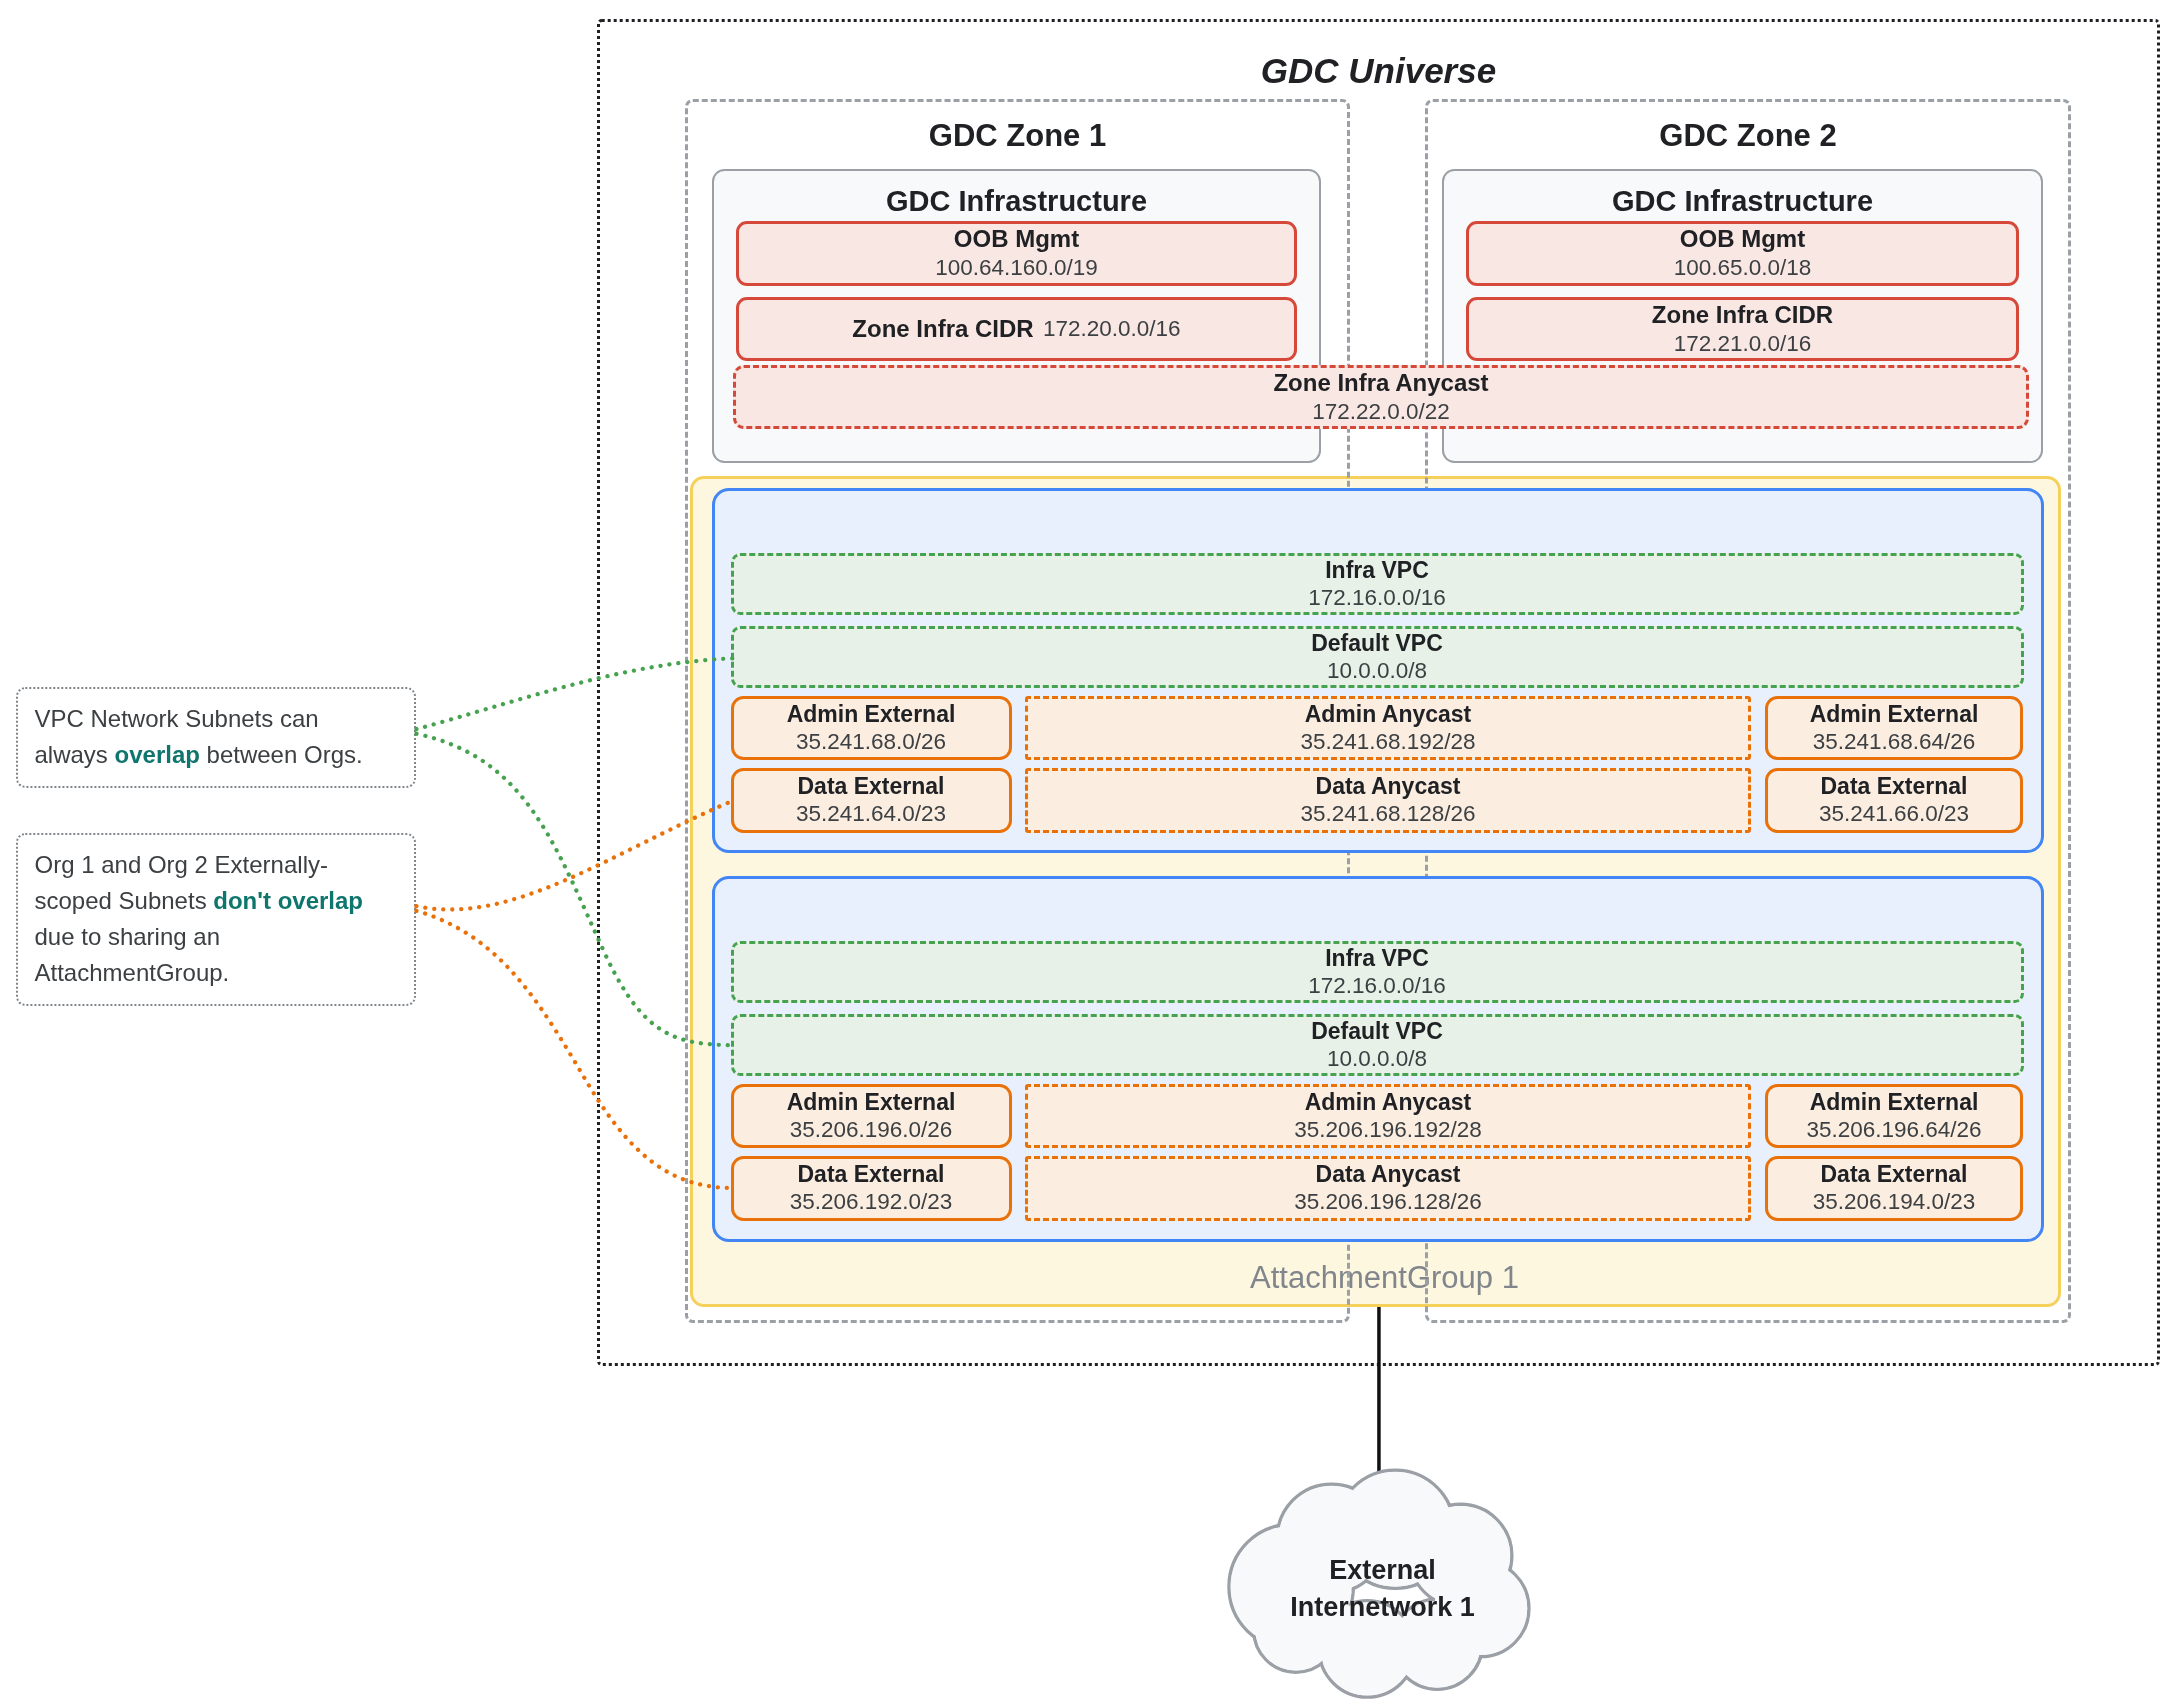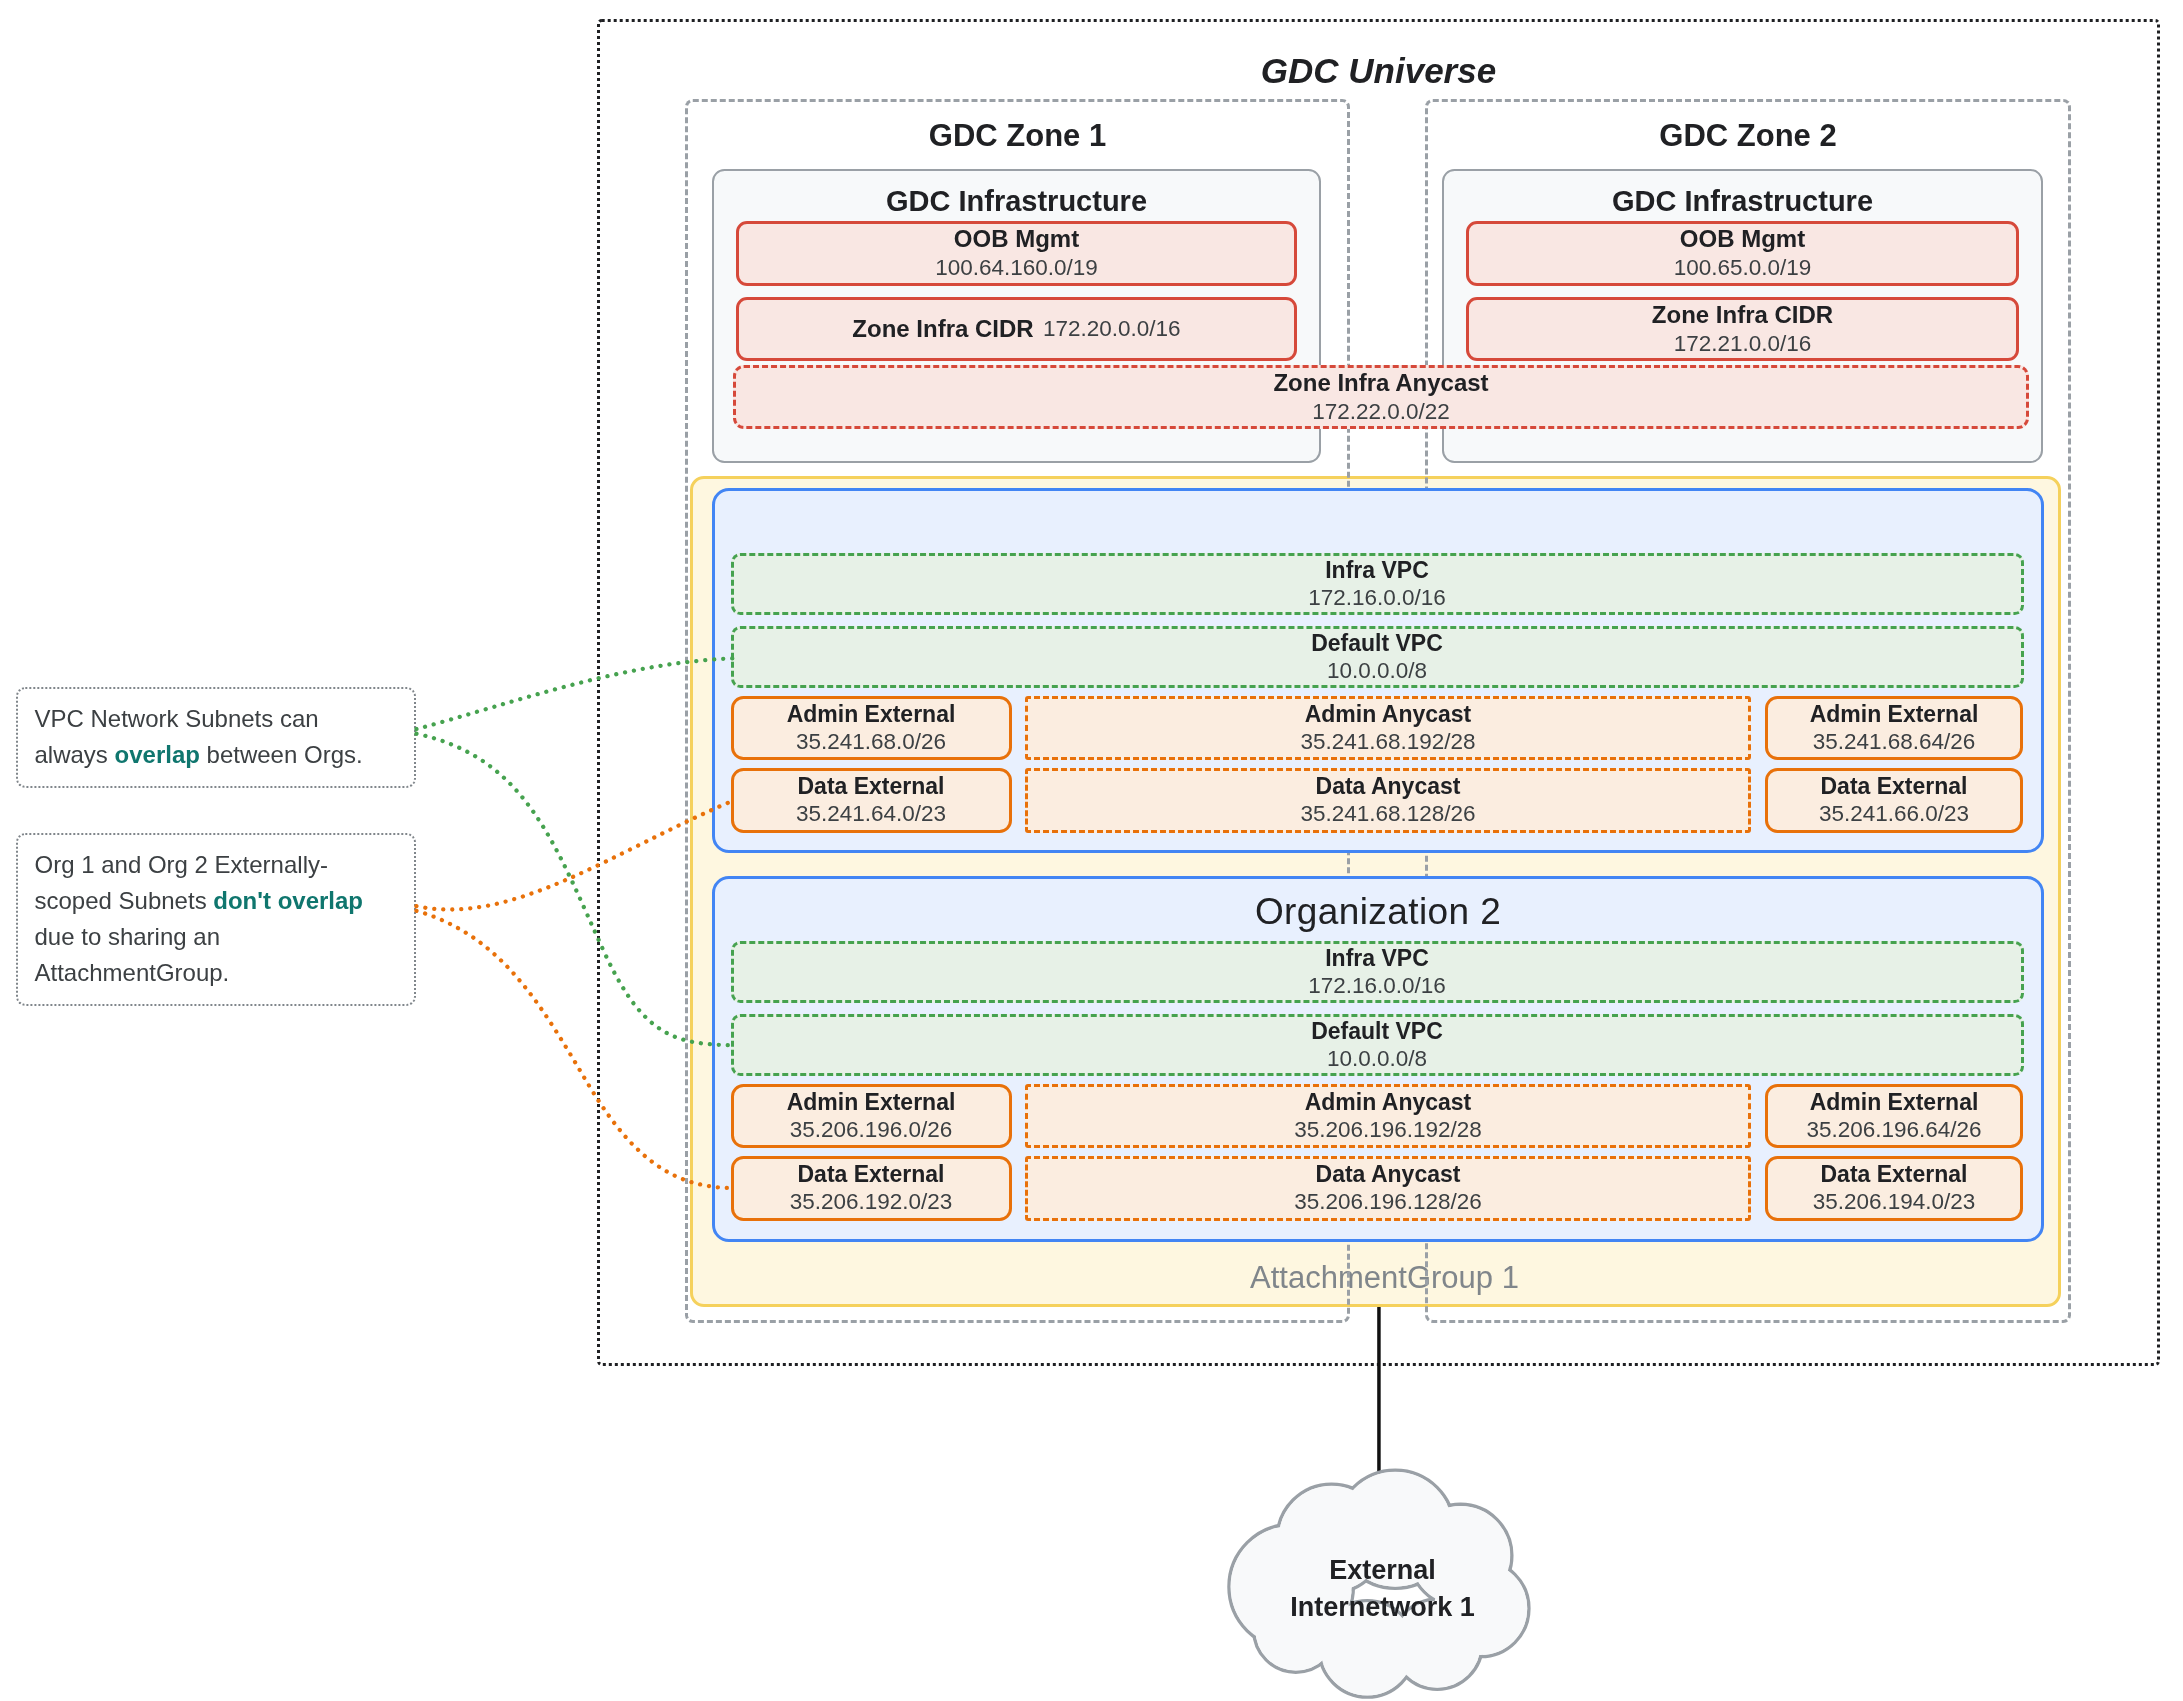--- a/index.html
+++ b/index.html
@@ -130,21 +130,21 @@
     <div class="abs red-box center-row" style="left:22px; top:126px; width:561px; height:64px;">
       <span class="lbl-lg">Zone Infra CIDR</span>
       <span class="cidr" style="margin-left:9.3px;">172.20.0.0/16</span>
     </div>
   </div>
 
   <div class="abs infra" style="left:1442px; top:169px; width:601px; height:294px;">
     <div class="abs infra-title" style="left:0; top:14px; width:100%;">GDC Infrastructure</div>
     <div class="abs red-box center-col" style="left:22px; top:50px; width:553px; height:65px;">
       <span class="lbl-lg">OOB Mgmt</span>
-      <span class="cidr">100.65.0.0/19</span>
+      <span class="cidr">100.65.0.0/18</span>
     </div>
     <div class="abs red-box center-col" style="left:22px; top:126px; width:553px; height:64px;">
       <span class="lbl-lg">Zone Infra CIDR</span>
       <span class="cidr">172.21.0.0/16</span>
     </div>
   </div>
 
   <div class="abs red-box dashed center-col" style="left:733px; top:365px; width:1296px; height:64px; z-index:7;">
     <span class="lbl-lg">Zone Infra Anycast</span>
     <span class="cidr">172.22.0.0/22</span>
@@ -179,21 +179,20 @@
       <span class="lbl">Data Anycast</span>
       <span class="cidr">35.241.68.128/26</span>
     </div>
     <div class="abs orange-box center-col" style="left:1050px; top:277px; width:258px; height:65px;">
       <span class="lbl">Data External</span>
       <span class="cidr">35.241.66.0/23</span>
     </div>
   </div>
 
   <div class="abs org" style="left:712px; top:876px; width:1332px; height:366px;">
-    <div class="abs org-title" style="left:0; top:12.4px; width:100%;">Organization 2</div>
     <div class="abs green-box center-col" style="left:15.5px; top:62px; width:1293px; height:62px;">
       <span class="lbl">Infra VPC</span>
       <span class="cidr">172.16.0.0/16</span>
     </div>
     <div class="abs green-box center-col" style="left:15.5px; top:135px; width:1293px; height:62px;">
       <span class="lbl">Default VPC</span>
       <span class="cidr">10.0.0.0/8</span>
     </div>
     <div class="abs orange-box center-col" style="left:15.5px; top:205px; width:281px; height:64px;">
       <span class="lbl">Admin External</span>

